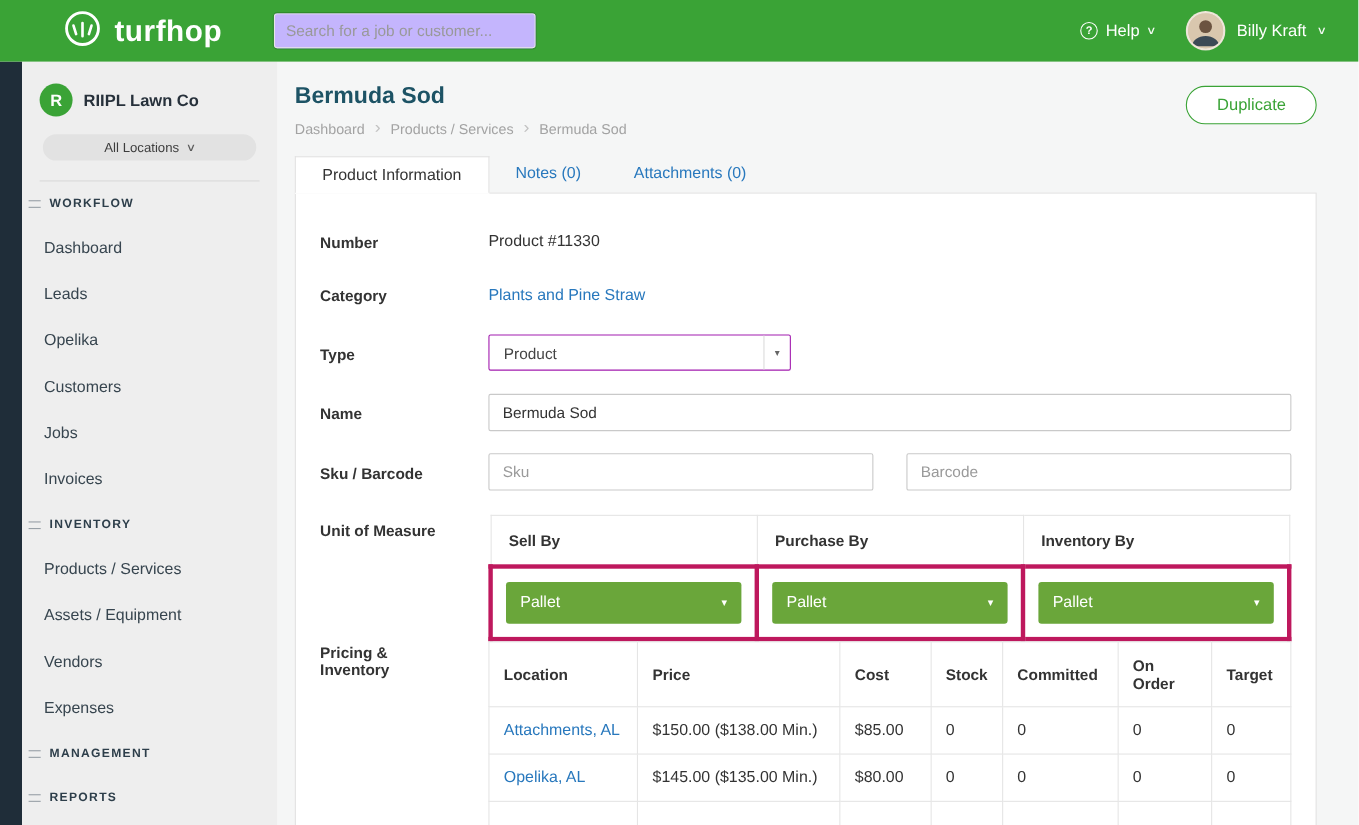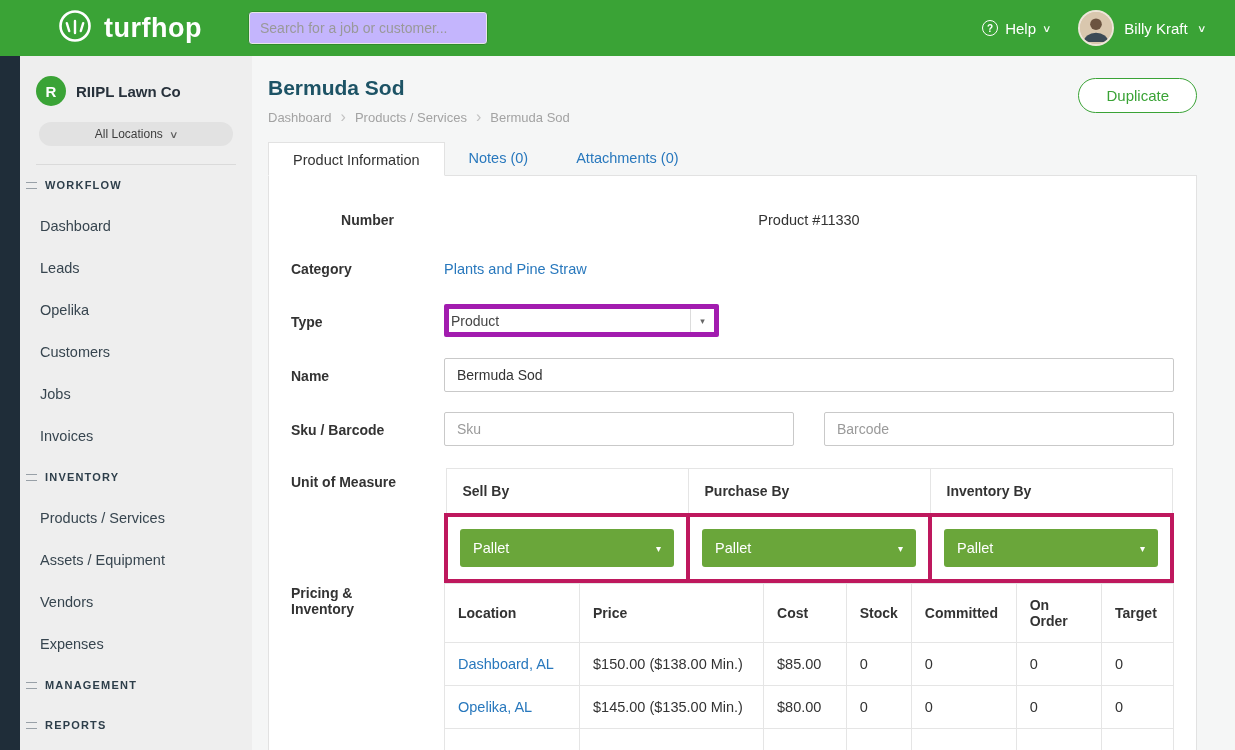--- a/index.html
+++ b/index.html
@@ -61,26 +61,26 @@
                 color:#333; margin-bottom:-1px; }
 
   .panel { background:#fff; border:1px solid #e2e2e2; padding:34px 22px 40px; min-height:620px; }
   .frow { display:flex; }
   .flabel { flex:0 0 153px; font-weight:700; font-size:14px; color:#333; padding-top:2px; }
   .flabel.pad { padding-top:10px; }
   .ffield { flex:1; min-width:0; }
   .fvalue { font-size:14.5px; color:#333; padding-top:2px; }
   .link { color:#2878bd; cursor:pointer; }
 
-  .r-number { margin-bottom:31px;text-align:center; } .r-category { margin-bottom:27px; }
+  .r-number { margin-bottom:31px; } .r-category { margin-bottom:27px; }
   .r-type { margin-bottom:21px; } .r-name { margin-bottom:20px; }
   .r-sku { margin-bottom:22px; } .r-uom { }
 
-  .select { width:275px; height:33px; border:5px solid #a21caf; border-radius:2px; background:#fff;
-            display:flex; align-items:center; justify-content:space-between; padding-left:2px;
+  .select { width:275px; height:33px; border:1px solid #a21caf; border-radius:2px; background:#fff;
+            display:flex; align-items:center; justify-content:space-between; padding-left:13px;
             font-size:14px; color:#444; cursor:pointer; }
   .sel-arrow { width:24px; align-self:stretch; display:flex; align-items:center; justify-content:center;
                font-size:9px; color:#666; border-left:1px solid #dcdcdc; margin-left:8px; }
 
   .tinput { width:100%; height:34px; border:1px solid #c9c9c9; border-radius:2px; padding:0 12px;
             font-size:14px; color:#333; outline:none; font-family:"Liberation Sans",sans-serif; }
   .tinput::placeholder { color:#9a9a9a; }
   .sku-wrap { display:flex; gap:30px; }
   .sku-wrap .tinput { flex:1; }
 
@@ -294,21 +294,21 @@
               <tr>
                 <th>Location</th>
                 <th>Price</th>
                 <th>Cost</th>
                 <th>Stock</th>
                 <th>Committed</th>
                 <th>On Order</th>
                 <th>Target</th>
               </tr>
               <tr>
-                <td><span class="link">Dashboard, AL</span></td>
+                <td><span class="link">Attachments, AL</span></td>
                 <td>$150.00 ($138.00 Min.)</td>
                 <td>$85.00</td>
                 <td>0</td>
                 <td>0</td>
                 <td>0</td>
                 <td>0</td>
               </tr>
               <tr>
                 <td><span class="link">Opelika, AL</span></td>
                 <td>$145.00 ($135.00 Min.)</td>

